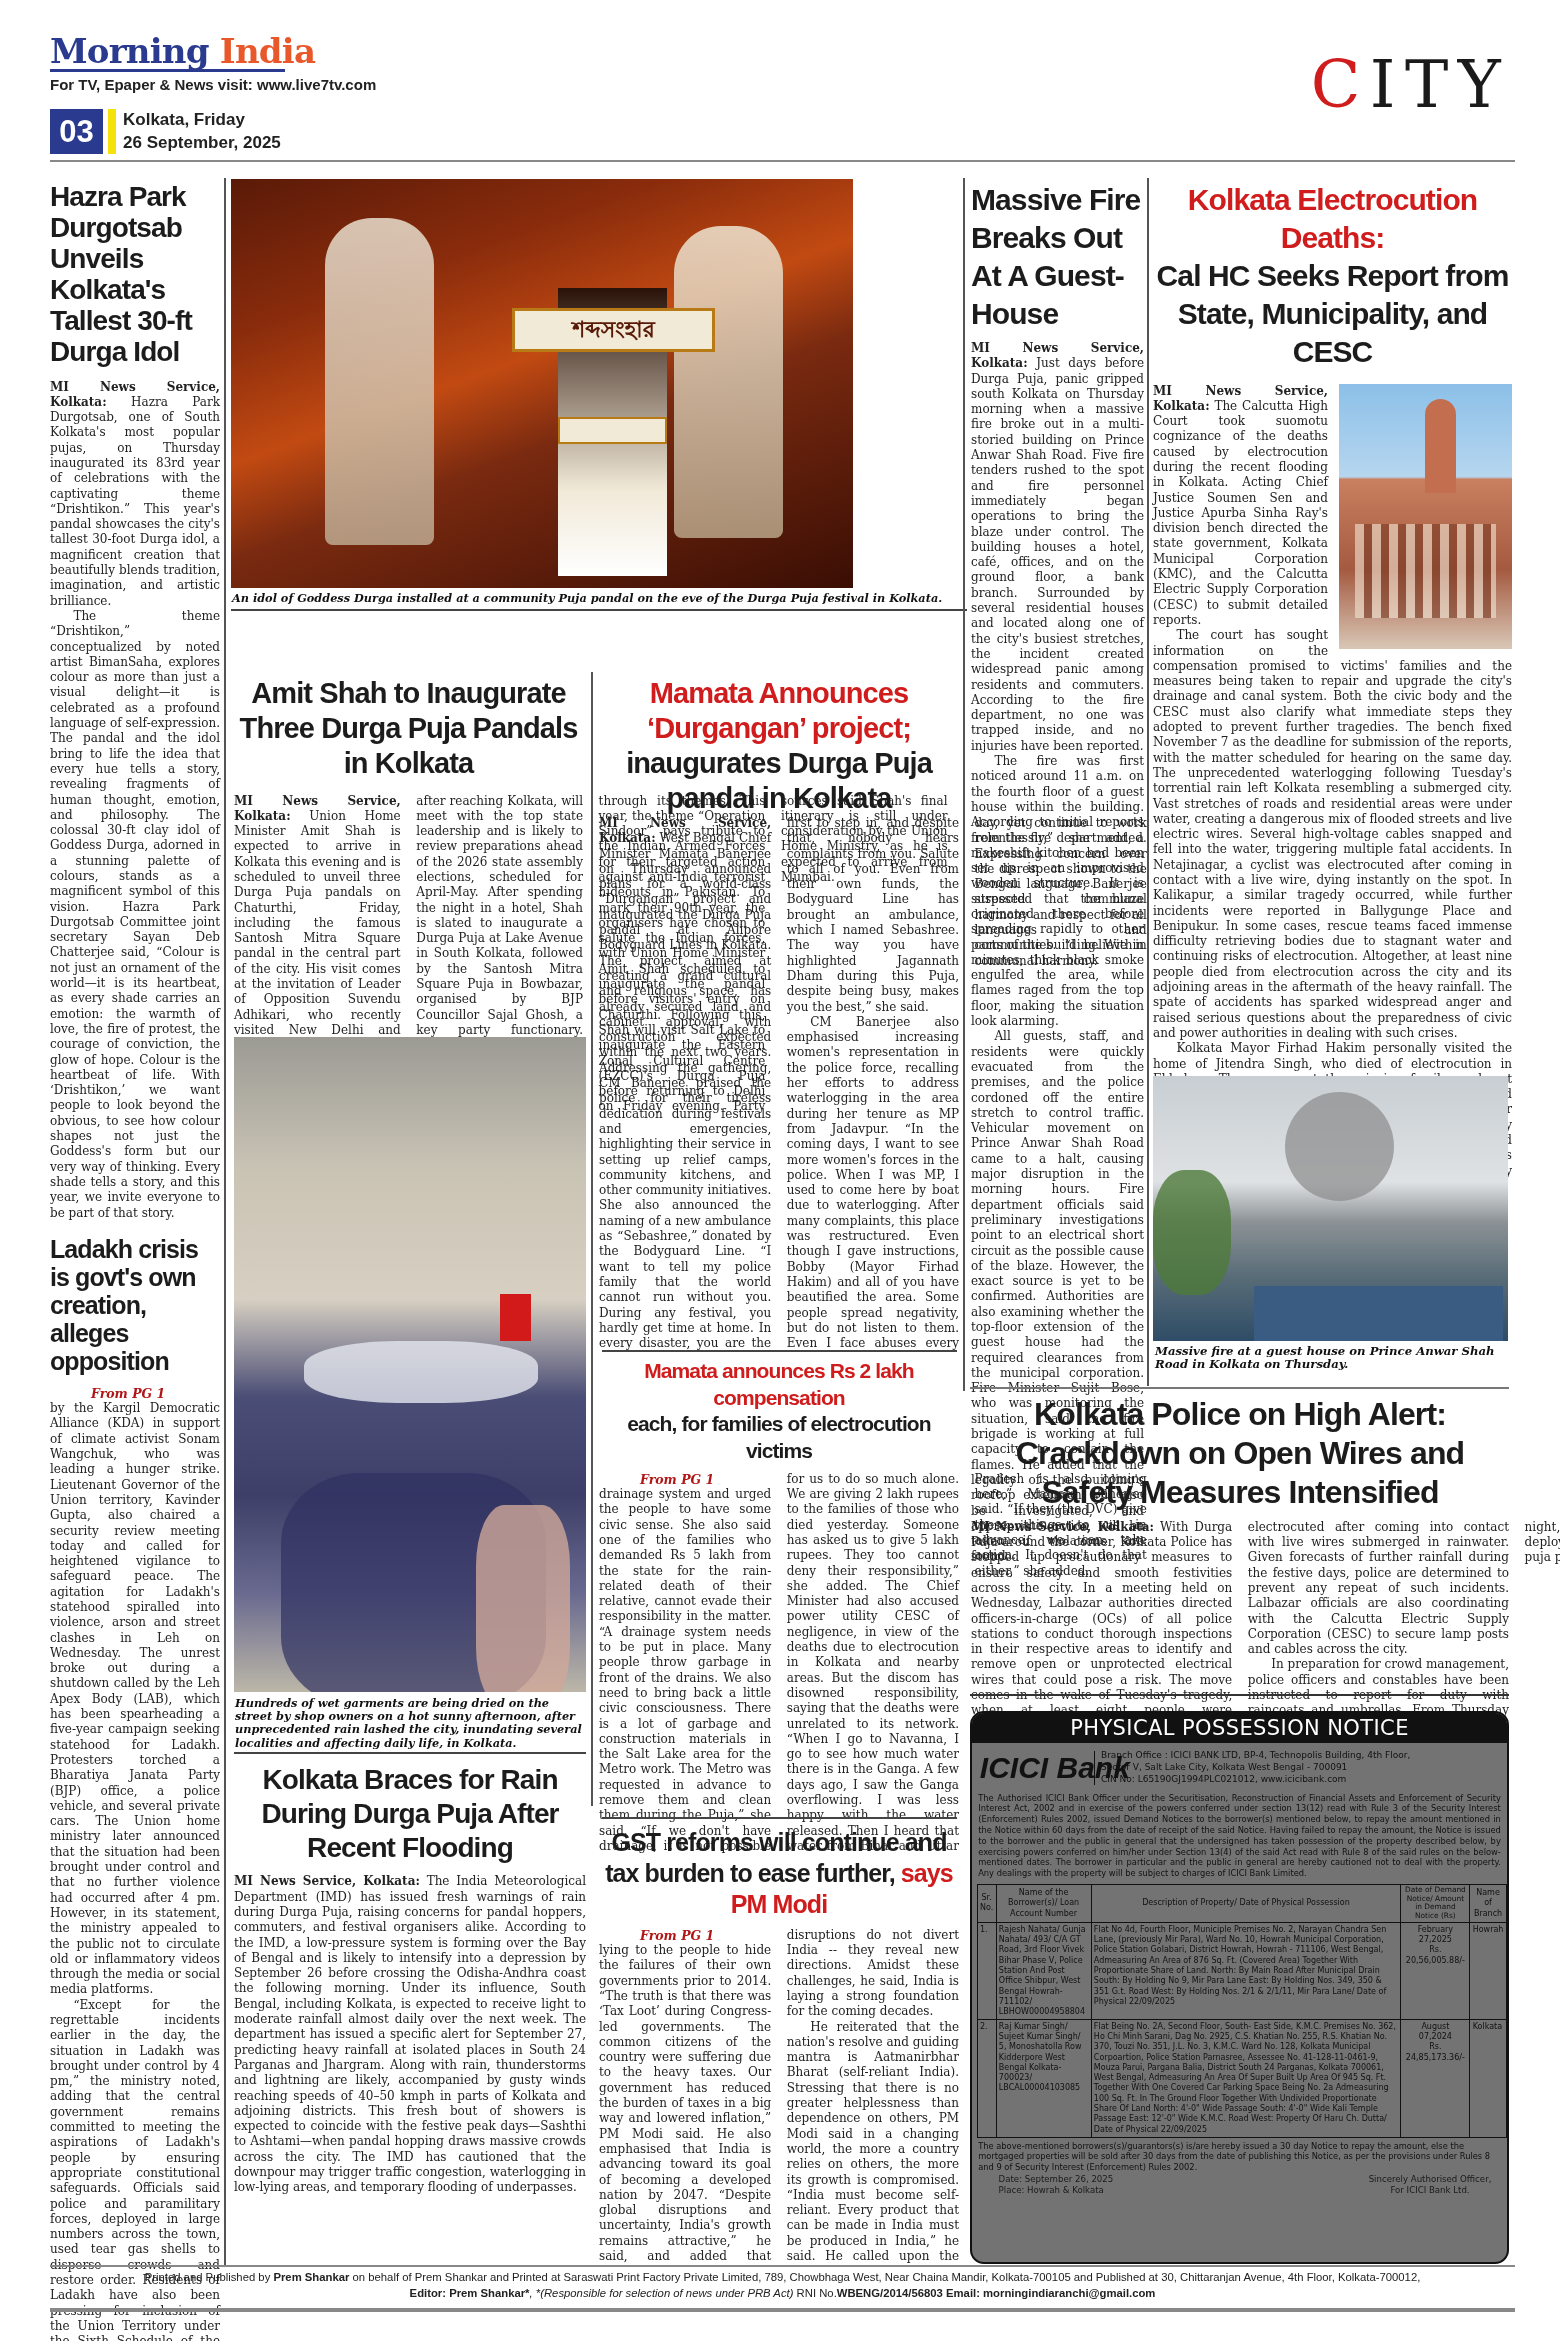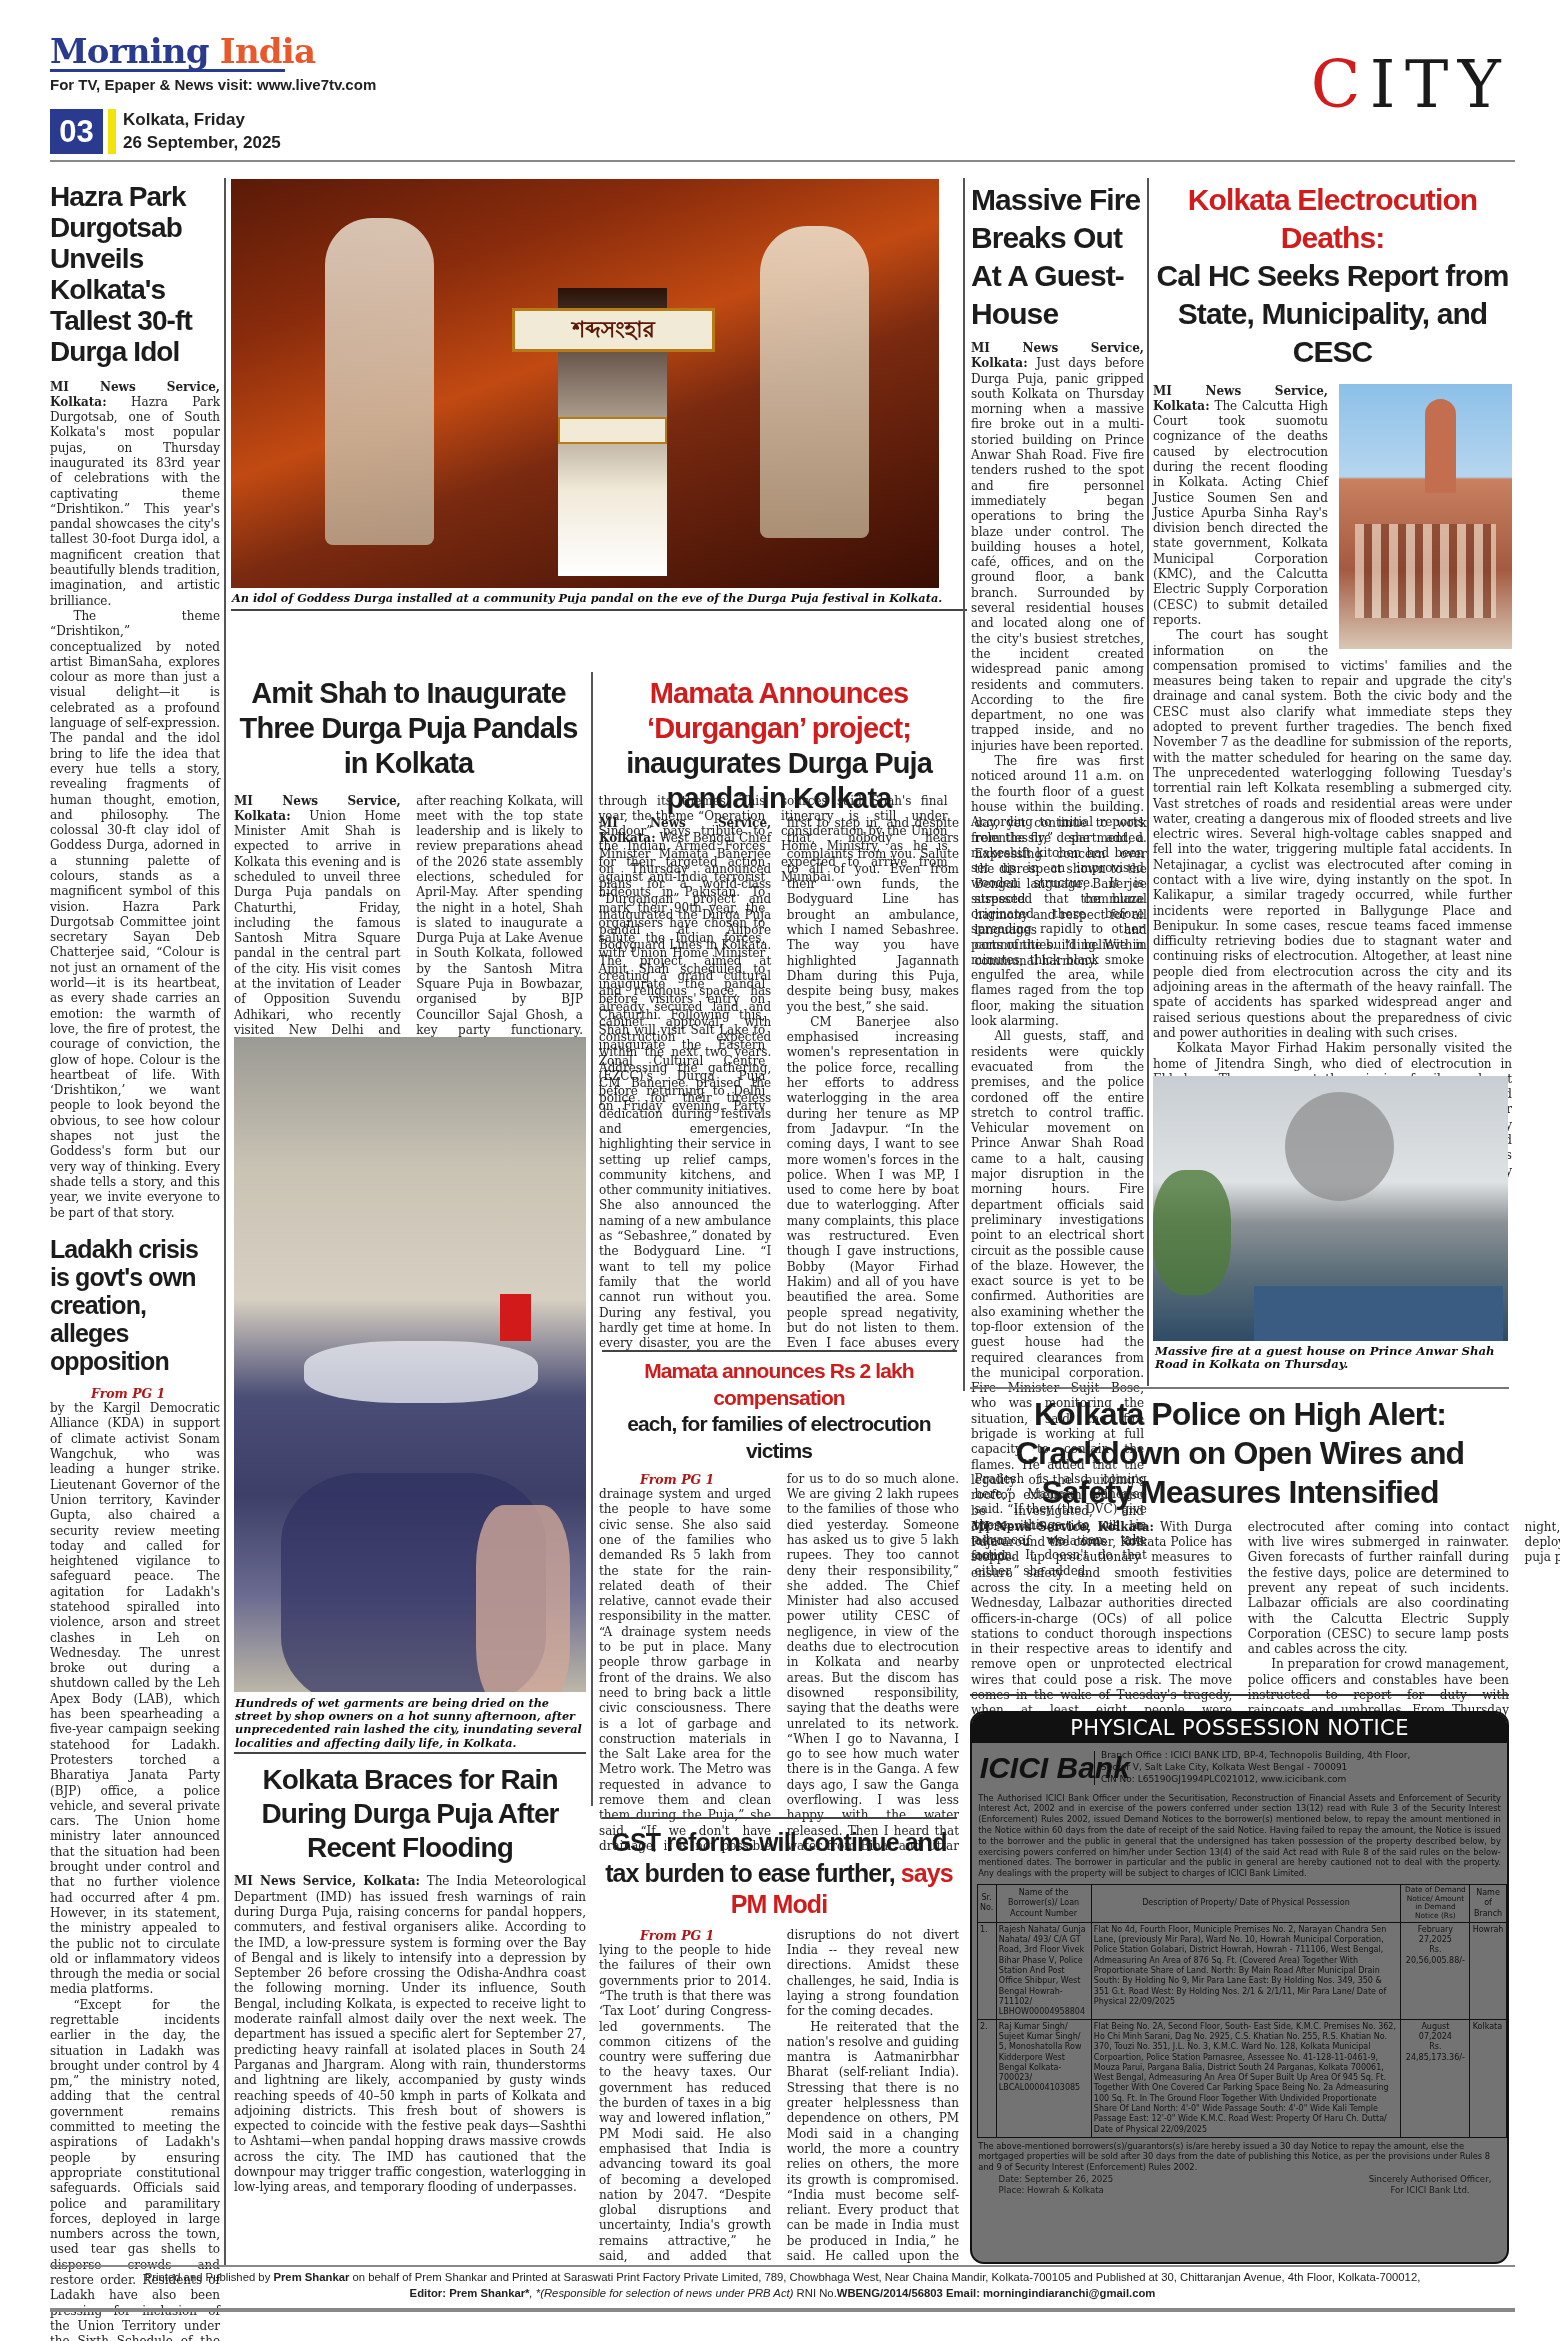--- a/index.html
+++ b/index.html
@@ -103,21 +103,21 @@
   </div>
   <div class="headline" style="font-size:25px; line-height:28px; margin-top:14px;">Ladakh crisis is govt's own creation, alleges opposition</div>
   <div class="body-text" style="margin-top:11px;">
     <span class="from">From PG 1</span>
     <p>by the Kargil Democratic Alliance (KDA) in support of climate activist Sonam Wangchuk, who was leading a hunger strike. Lieutenant Governor of the Union territory, Kavinder Gupta, also chaired a security review meeting today and called for heightened vigilance to safeguard peace. The agitation for Ladakh's statehood spiralled into violence, arson and street clashes in Leh on Wednesday. The unrest broke out during a shutdown called by the Leh Apex Body (LAB), which has been spearheading a five-year campaign seeking statehood for Ladakh. Protesters torched a Bharatiya Janata Party (BJP) office, a police vehicle, and several private cars. The Union home ministry later announced that the situation had been brought under control and that no further violence had occurred after 4 pm. However, in its statement, the ministry appealed to the public not to circulate old or inflammatory videos through the media or social media platforms.</p>
     <p>“Except for the regrettable incidents earlier in the day, the situation in Ladakh was brought under control by 4 pm,” the ministry noted, adding that the central government remains committed to meeting the aspirations of Ladakh's people by ensuring appropriate constitutional safeguards. Officials said police and paramilitary forces, deployed in large numbers across the town, used tear gas shells to disperse crowds and restore order. Residents of Ladakh have also been pressing for inclusion of the Union Territory under the Sixth Schedule of the Constitution, which covers provisions for the administration of tribal areas in Assam, Meghalaya, Tripura, and Mizoram under Articles 244(2) and 275(1). In August 2019, the BJP-led government revoked Article 370 and divided the former state of Jammu and Kashmir into the Union Territories of Jammu and Kashmir and Ladakh. Activist Sonam Wangchuk on Wednesday brought an end to his 15-day hunger strike following the outbreak of clashes in Leh over demands for statehood and the inclusion of Ladakh under the Sixth Schedule.</p>
   </div>
 </div>
 <div class="vrule" style="left:224px; top:178px; height:2089px;"></div>
 
-<div class="photo ph-durga" style="left:231px; top:179px; width:708px; height:409px;">
+<div class="photo ph-durga" style="left:231px; top:179px; width:622px; height:409px;">
   <div class="idol-l"></div>
   <div class="idol-r"></div>
   <div class="corridor"></div>
   <div class="sign">শব্দসংহার</div>
   <div class="sign2"></div>
 </div>
 <div class="abs caption" style="left:232px; top:592px; width:733px;">An idol of Goddess Durga  installed at a community Puja pandal on the eve of the Durga Puja festival in Kolkata.</div>
 <div class="hrule" style="left:231px; top:609px; width:736px; height:1.6px; background:#444;"></div>
 
 <div class="abs" style="left:234px; top:676px; width:349px;">

